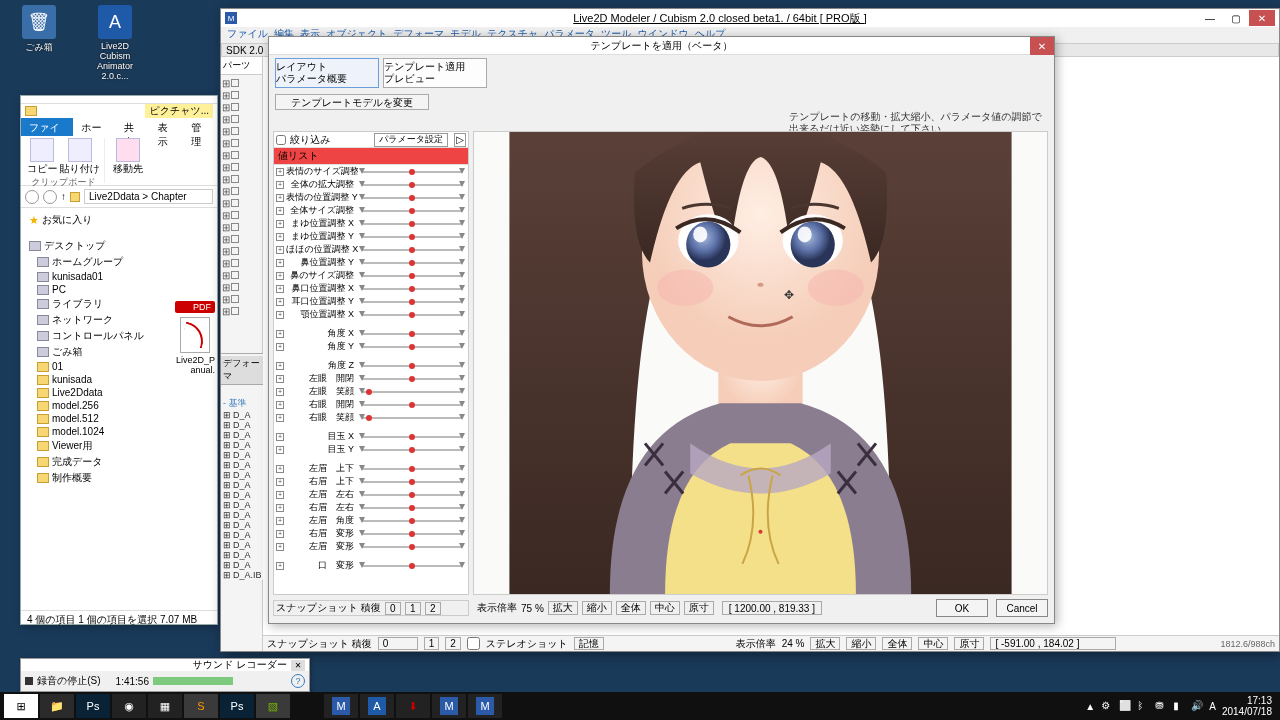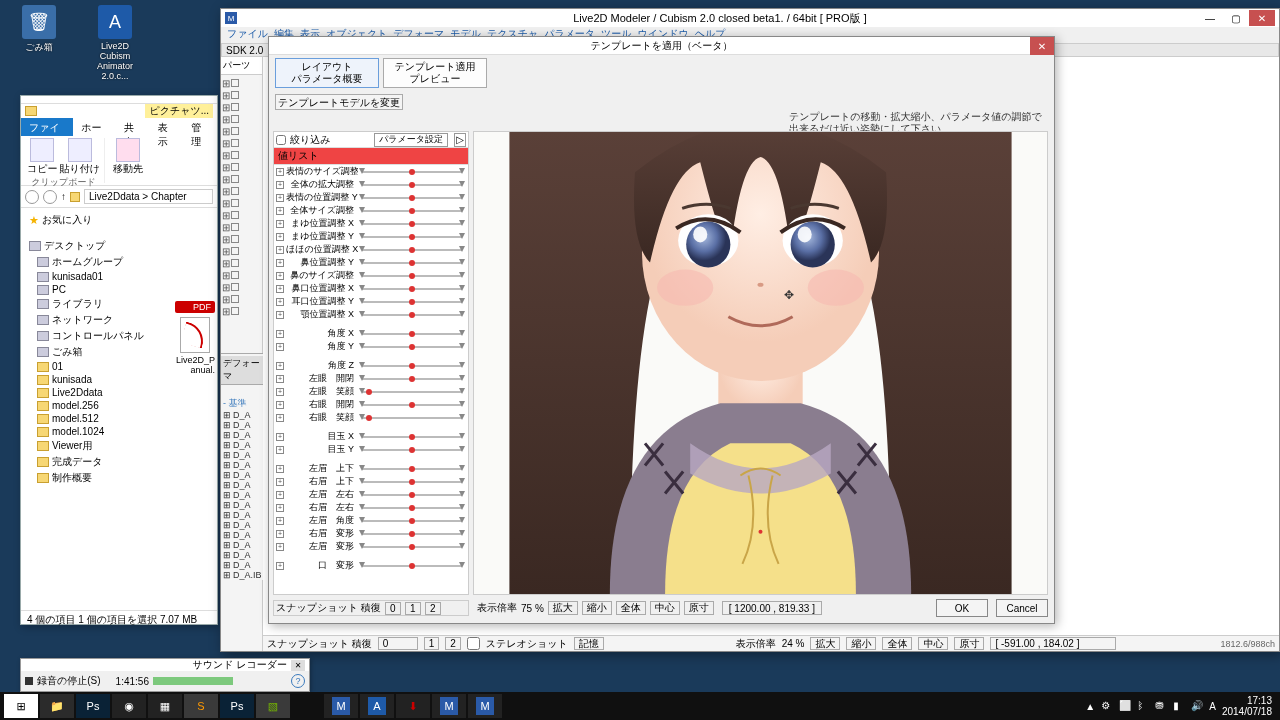--- a/index.html
+++ b/index.html
@@ -30,21 +30,21 @@
 .explorer .star { color:#f5b301; font-size:11px; }
 .explorer .status { height:18px; border-top:1px solid #ddd; padding:2px 6px; font-size:10px; }
 .explorer .pdf-area { position:absolute; right:2px; top:205px; width:40px; text-align:right; }
 .explorer .pdf-badge { background:#cc0000; color:#fff; font-size:9px; padding:1px 4px; border-radius:2px; }
 .explorer .pdf-icon { width:30px; height:36px; margin:4px auto 0; background:#fff; border:1px solid #aaa; position:relative; }
 .explorer .pdf-icon:after { content:""; position:absolute; width:20px; height:20px; border:2px solid #cc0000; border-left:none; border-bottom:none; border-radius:0 20px 0 0; top:6px; left:2px; transform:rotate(15deg); }
 
 .modeler { position:absolute; top:8px; left:220px; width:1060px; height:644px; background:#f0f0f0; border:1px solid #888; box-shadow:3px 3px 12px rgba(0,0,0,.4); }
 .modeler .titlebar { height:18px; background:#fff; display:flex; align-items:center; padding:0 4px; }
 .modeler .title-icon { width:12px; height:12px; background:#2a5aa8; color:#fff; font-size:8px; display:flex; align-items:center; justify-content:center; margin-right:6px; }
-.modeler .title-text { flex:1; text-align:center; font-size:11px; color:#000; }
+.modeler .title-text { flex:1; text-align:center; font-size:11px; color:#000;text-decoration:underline; }
 .modeler .win-btns { display:flex; }
 .modeler .win-btn { width:26px; height:16px; display:flex; align-items:center; justify-content:center; font-size:10px; }
 .modeler .win-btn.close { background:#c75050; color:#fff; }
 .modeler .menubar { height:16px; background:#f0f0f0; display:flex; gap:6px; padding:0 6px; color:#1a5aa8; font-size:10px; }
 .modeler .menubar span { cursor:default; }
 .modeler .sdk-strip { height:14px; background:#e8e8e8; border:1px solid #ccc; padding:0 4px; font-size:10px; display:flex; align-items:center; }
 
 .modeler .main { position:relative; height:594px; background:#fff; }
 .modeler .leftcol { position:absolute; left:0; top:0; width:42px; height:100%; border-right:1px solid #ccc; background:#f4f4f4; }
 .modeler .leftcol .tab { writing-mode:horizontal-tb; font-size:9px; padding:2px; border-bottom:1px solid #ccc; background:#fff; }
@@ -55,24 +55,24 @@
 .modeler .deform-panel { position:absolute; left:0; top:296px; width:42px; border-top:1px solid #aaa; background:#f4f4f4; padding-top:2px; }
 .modeler .deform-panel .hdr { font-size:9px; padding:1px 2px; background:#ddd; border-bottom:1px solid #aaa; }
 .modeler .deform-panel .row { font-size:9px; padding:0 2px; white-space:nowrap; overflow:hidden; color:#333; }
 
 .modeler .canvas-area { position:absolute; left:42px; right:0; top:0; bottom:16px; background:#fff; }
 
 .template-dialog { position:absolute; top:36px; left:268px; width:787px; height:588px; background:#f0f0f0; border:1px solid #888; box-shadow:2px 2px 10px rgba(0,0,0,.3); }
 .template-dialog .dlg-title { height:18px; display:flex; align-items:center; justify-content:center; position:relative; background:#fff; border-bottom:1px solid #ddd; font-size:11px; }
 .template-dialog .dlg-close { position:absolute; right:0; top:0; width:24px; height:18px; background:#c75050; color:#fff; display:flex; align-items:center; justify-content:center; font-size:10px; }
 .template-dialog .dlg-tabs { height:36px; display:flex; gap:4px; padding:3px 6px; background:#f0f0f0; }
-.template-dialog .dlg-tab { width:104px; border:1px solid #aaa; background:#fdfdfd; display:flex; flex-direction:column; align-items:center; justify-content:center; font-size:10px; line-height:1.2; }
+.template-dialog .dlg-tab { width:104px; border:1px solid #aaa; background:#fdfdfd; display:flex; flex-direction:column; align-items:flex-start; justify-content:center; font-size:10px; line-height:1.2; }
 .template-dialog .dlg-tab.active { background:#eef3fb; border-color:#6a9edc; }
 .template-dialog .dlg-subbtn { height:20px; padding:3px 6px; }
-.template-dialog .dlg-subbtn button { font-size:10px; padding:1px 2px; height:16px; background:#f4f4f4; border:1px solid #aaa; }
+.template-dialog .dlg-subbtn button { font-size:10px; padding:1px 15px; height:16px; background:#f4f4f4; border:1px solid #aaa; }
 .template-dialog .help-text { font-size:9px; color:#333; text-align:left; padding:0 10px 4px 520px; line-height:1.2; }
 
 .template-dialog .params-area { position:absolute; left:4px; top:94px; width:196px; bottom:28px; background:#fff; border:1px solid #ccc; overflow:hidden; }
 .template-dialog .params-area .phdr { display:flex; align-items:center; height:16px; border-bottom:1px solid #ddd; padding:0 2px; gap:4px; }
 .template-dialog .params-area .phdr input[type=checkbox]{ width:10px; height:10px; }
 .template-dialog .params-area .phdr .plabel { font-size:10px; }
 .template-dialog .params-area .phdr .pbtn { margin-left:auto; font-size:9px; border:1px solid #999; padding:0 4px; height:14px; display:flex; align-items:center; }
 .template-dialog .params-area .phdr .arrow { width:12px; height:14px; border:1px solid #999; margin-left:2px; display:flex; align-items:center; justify-content:center; }
 .template-dialog .params-area .listhdr { font-size:10px; padding:1px 4px; background:#ef4444; border-bottom:1px solid #ddd; }
 .template-dialog .param-row { display:flex; align-items:center; height:13px; padding:0 2px; }

